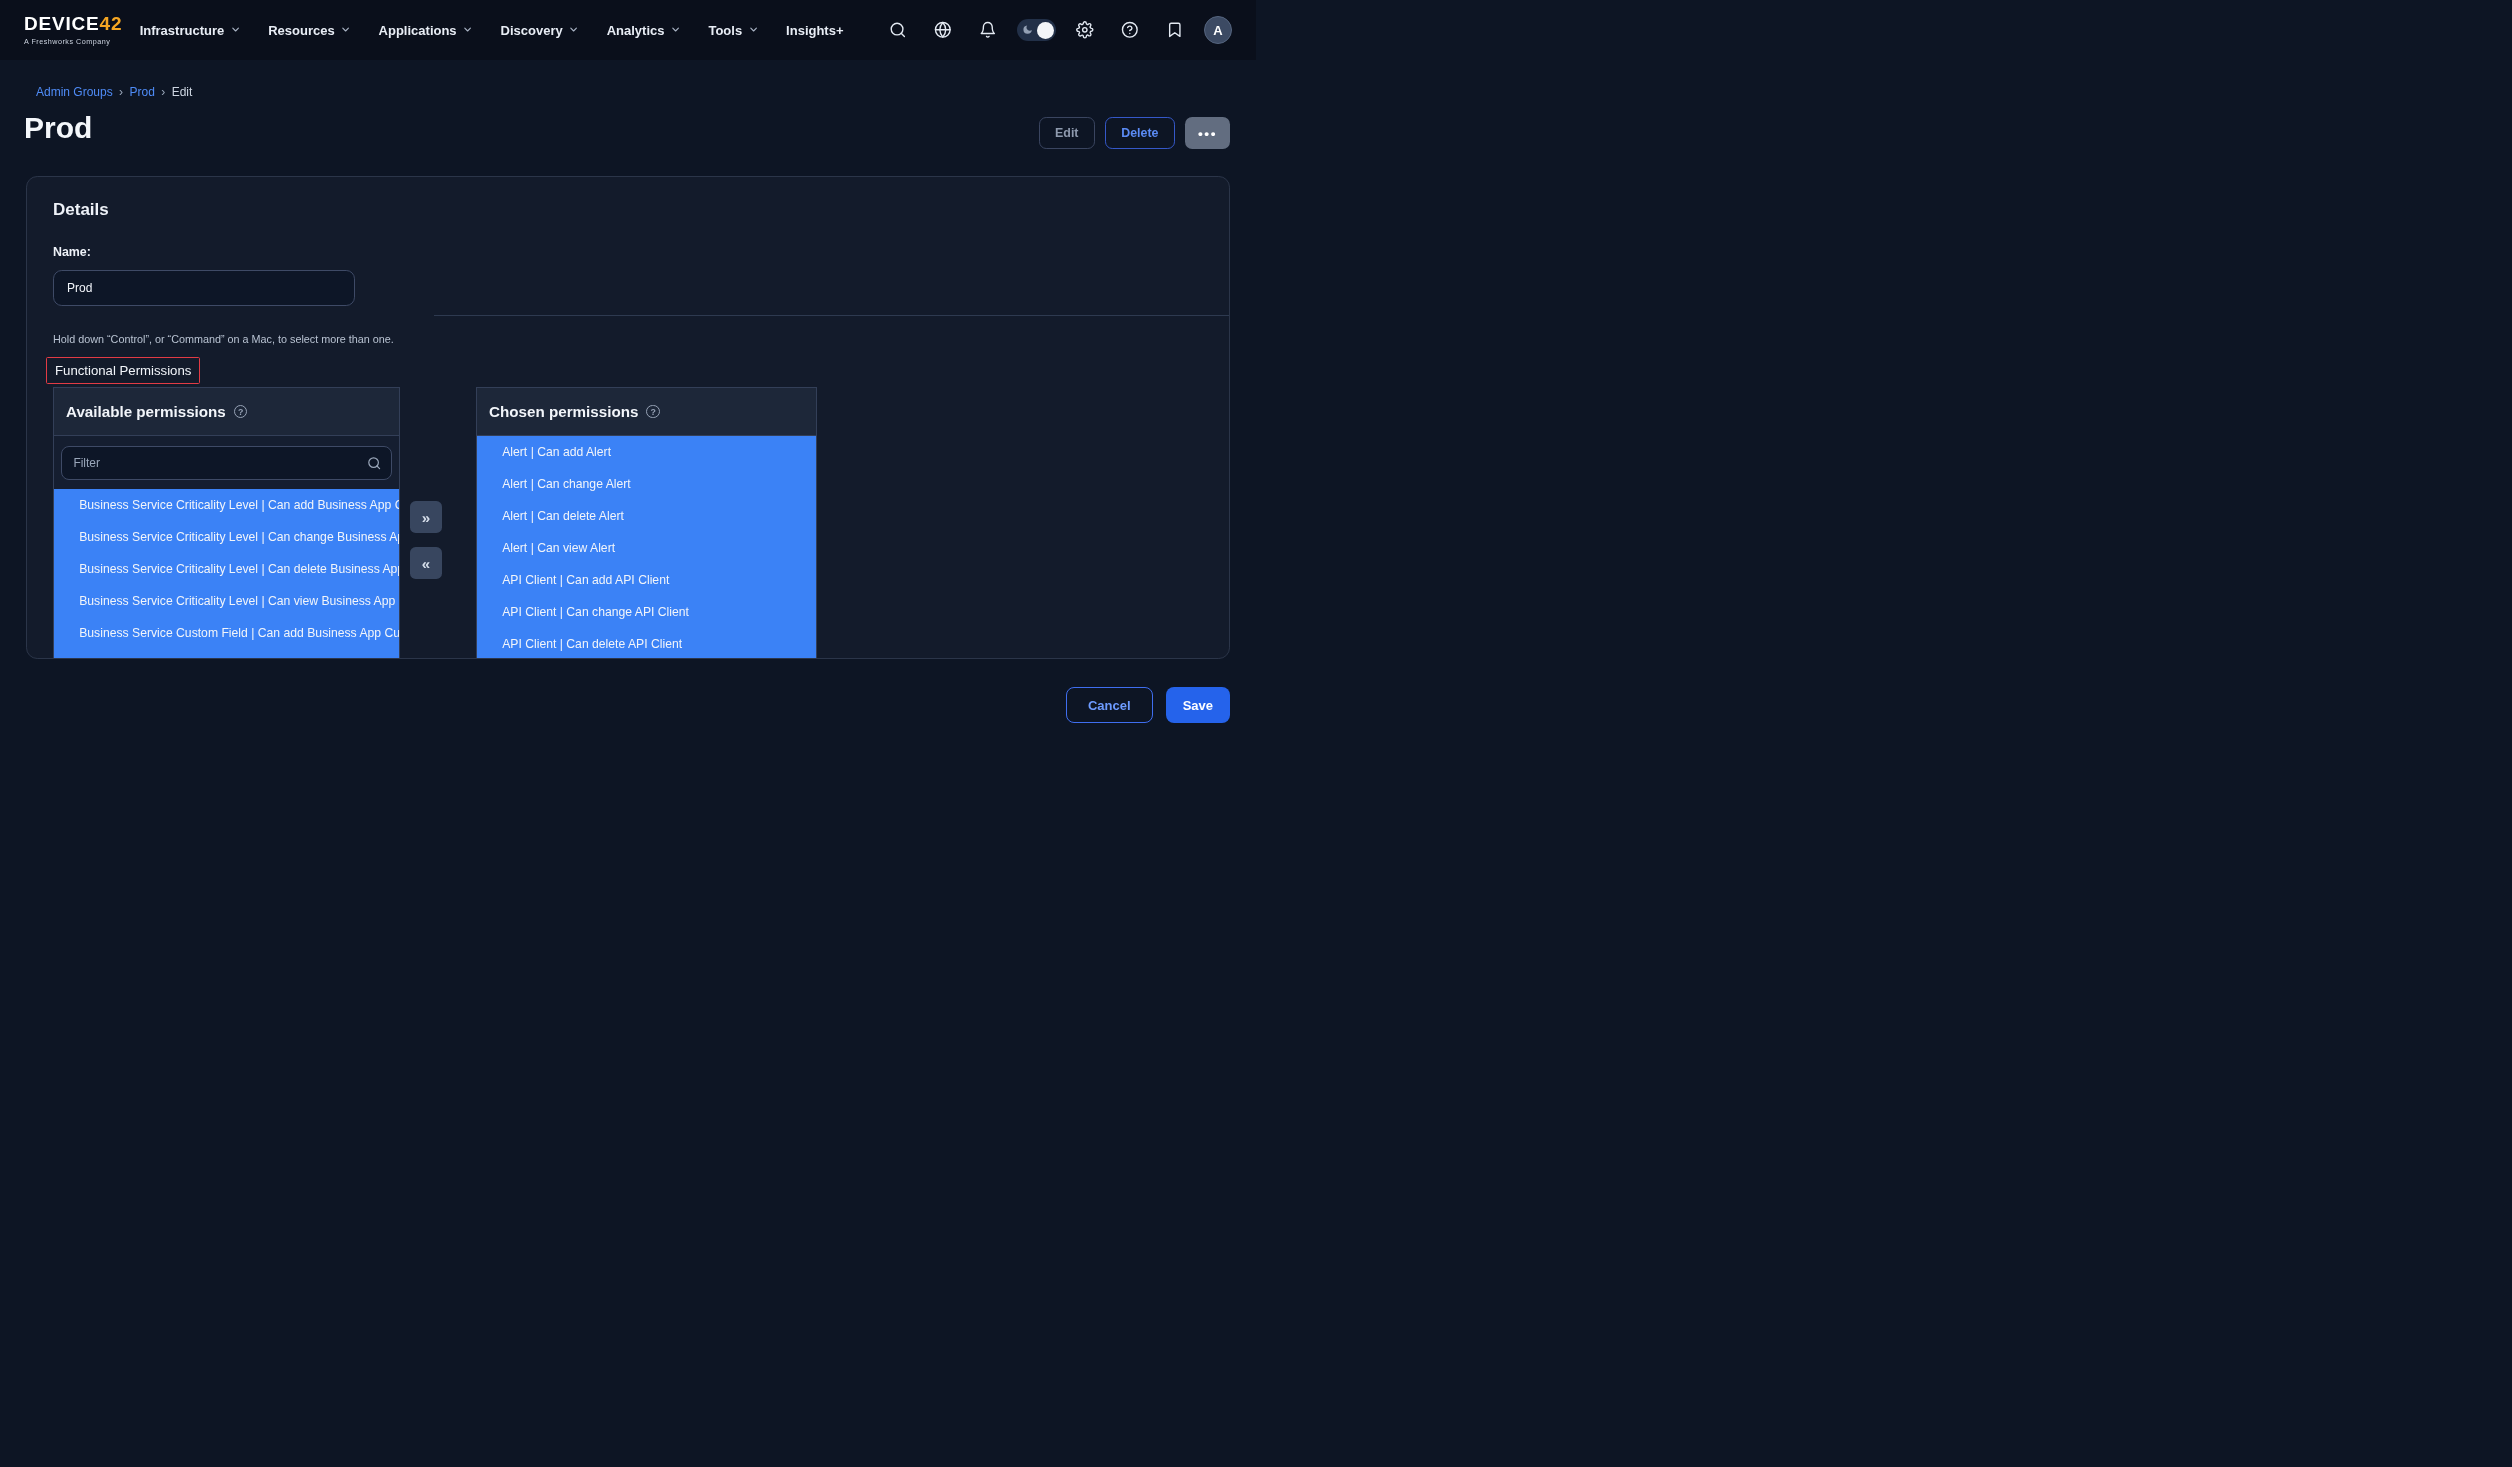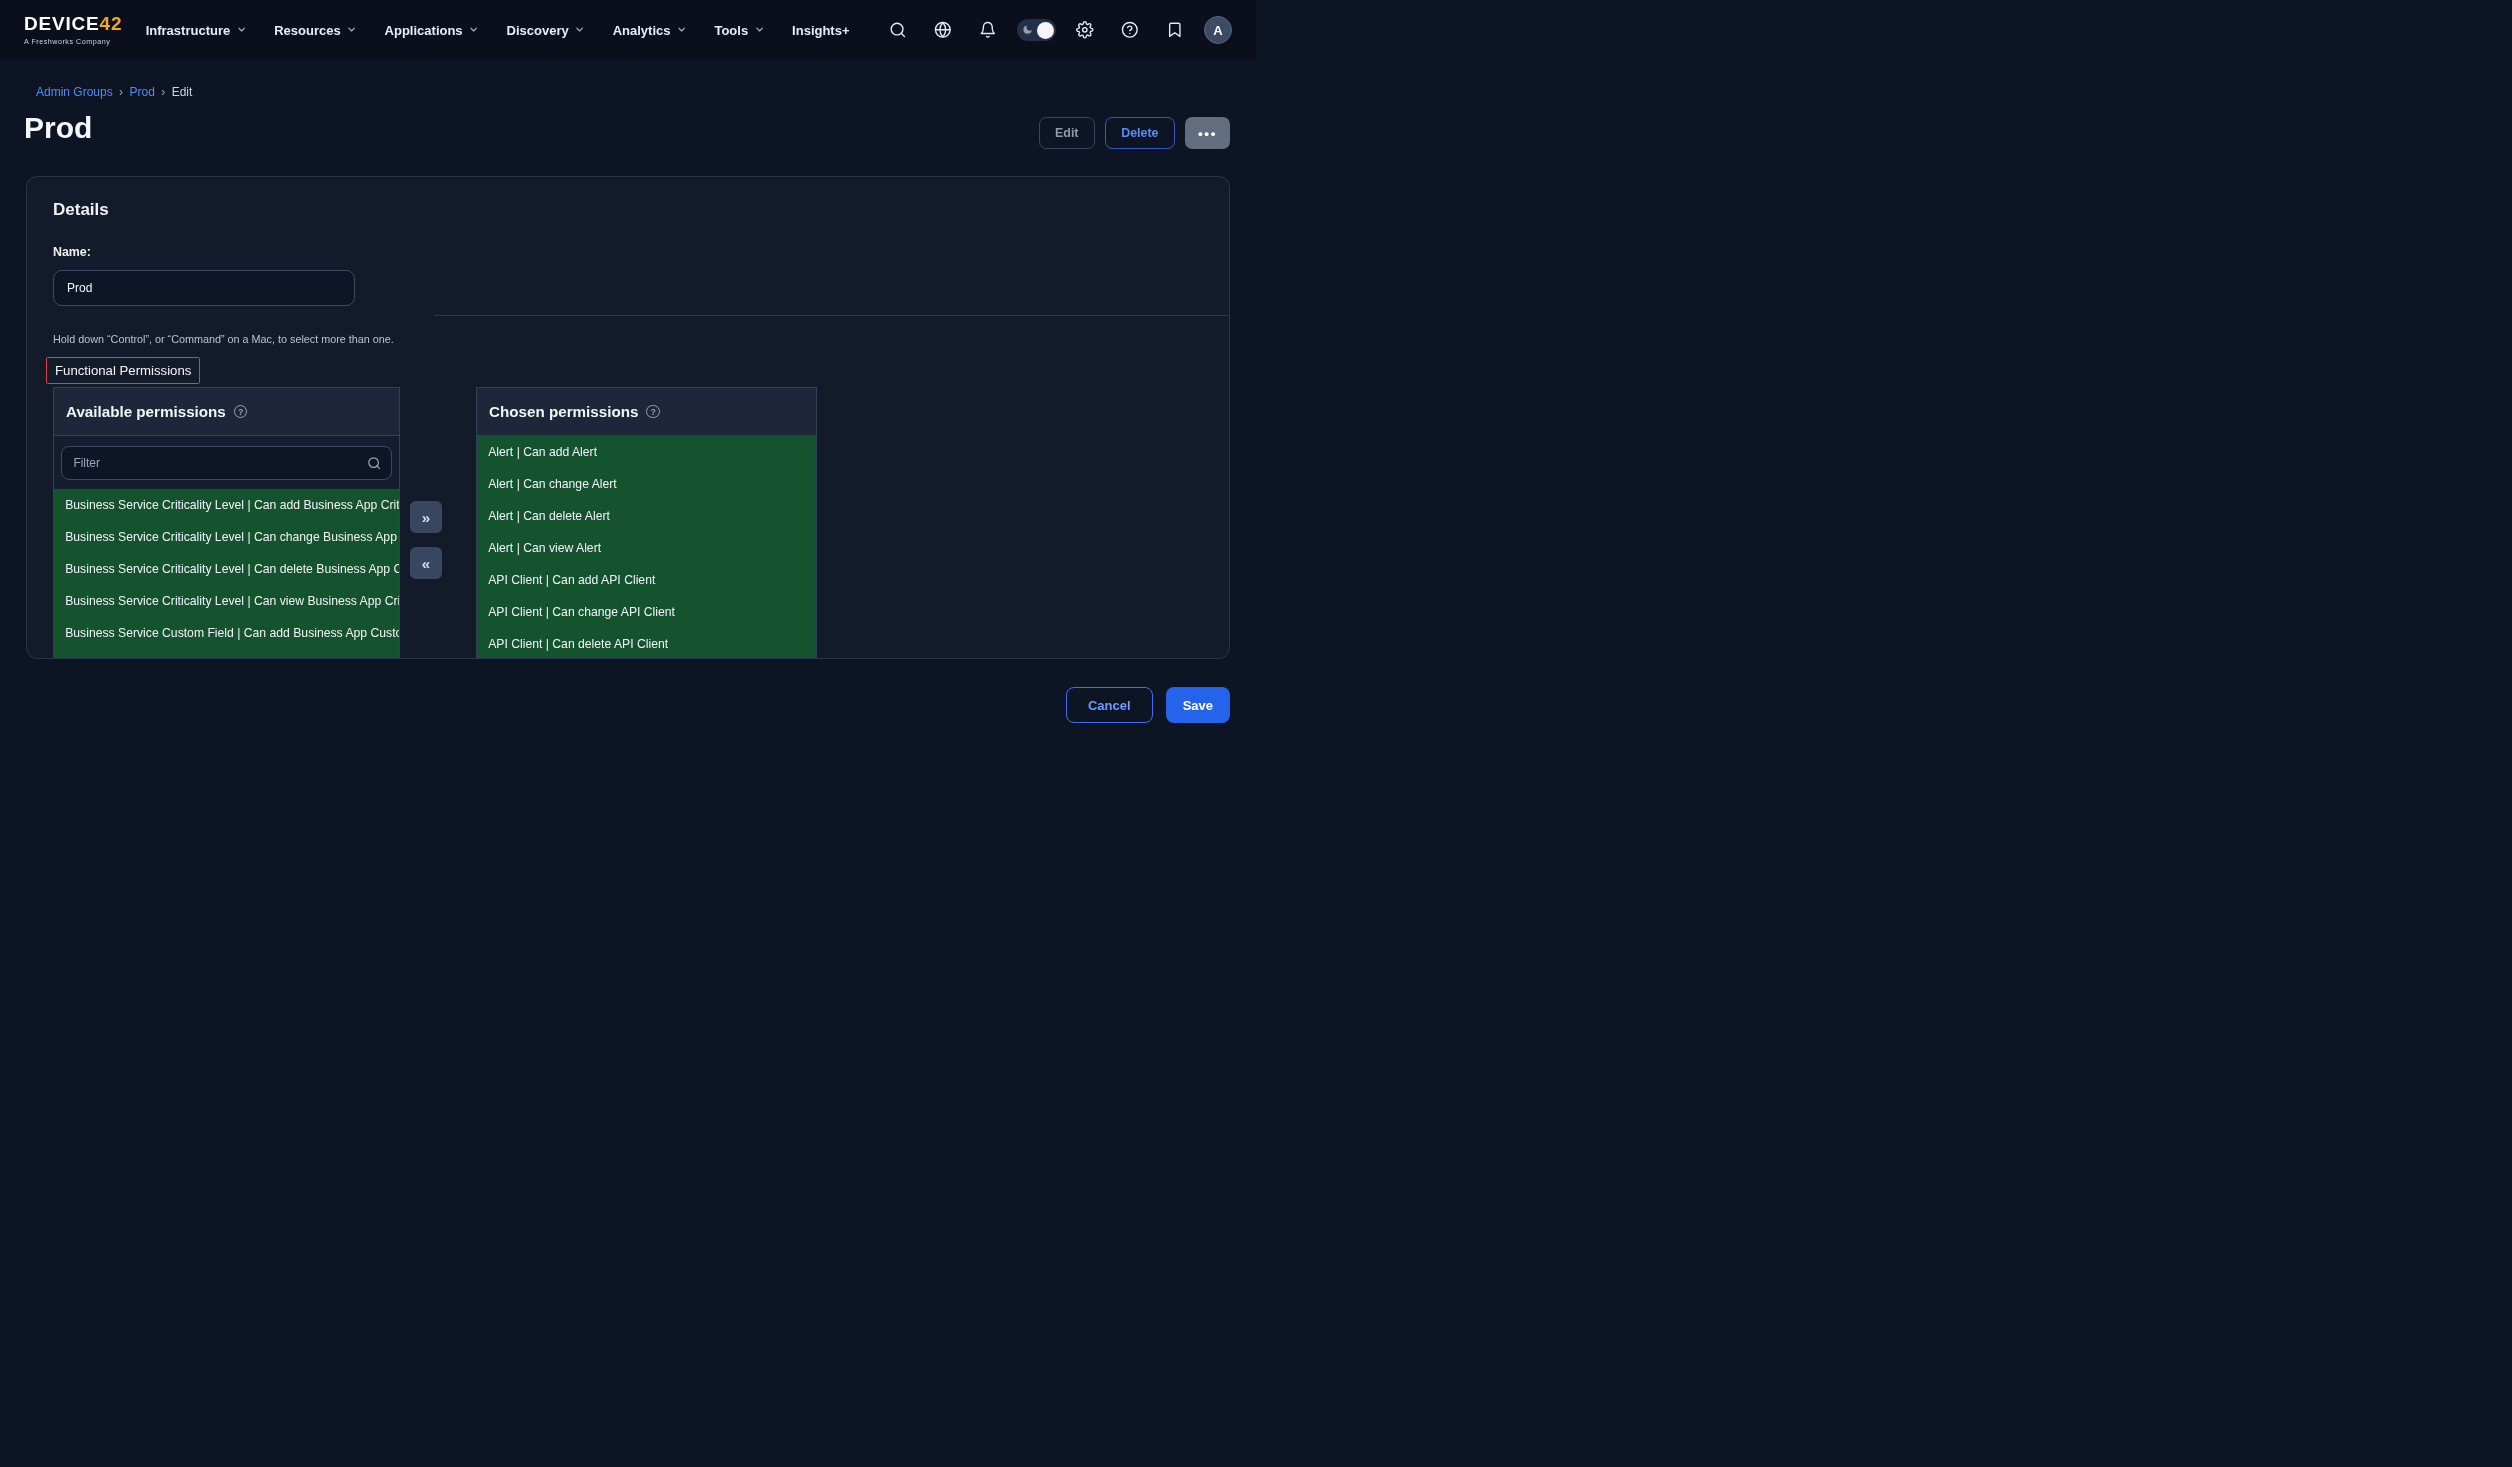--- a/index.html
+++ b/index.html
@@ -14,21 +14,21 @@
   }
   .icon { display: block; }
 
   
   .topnav {
     position: absolute; top: 0; left: 0; right: 0; height: 60px;
     background: #0a0f1b;
     display: flex; align-items: center;
     padding: 0 24px;
   }
-  .logo { display: flex; flex-direction: column; cursor: pointer; margin-right: 13px; }
+  .logo { display: flex; flex-direction: column; cursor: pointer; margin-right: 7px; }
   .logo-main { font-size: 19px; font-weight: bold; letter-spacing: 0.8px; line-height: 1; }
   .logo-white { color: #ffffff; }
   .logo-accent { color: #f5a623; }
   .logo-sub { font-size: 7.2px; color: #cdd4e0; letter-spacing: 0.5px; margin-top: 3.2px; }
   .nav-menu { list-style: none; display: flex; align-items: center; gap: 6.4px; }
   .nav-item {
     display: flex; align-items: center; gap: 5.6px;
     color: #e8edf5; font-size: 13px; font-weight: bold;
     padding: 8px 10.4px; border-radius: 6.4px; cursor: pointer; white-space: nowrap;
   }
@@ -114,21 +114,21 @@
   }
   .filter-wrap { position: relative; background: #151e30; padding: 10.4px 7.2px 8.8px 7.2px; }
   .filter-input {
     width: 100%; height: 34px;
     background: #0d1627; border: 0.8px solid #3e4a66; border-radius: 8px;
     color: #e8edf5; font-size: 12px; padding: 0 34px 0 11.2px;
     font-family: "Liberation Sans", sans-serif; outline: none;
   }
   .filter-input::placeholder { color: #9aa7ba; }
   .filter-search-icon { position: absolute; right: 17.6px; top: 20px; color: #9aa7ba; pointer-events: none; }
-  .perm-list { background: #14532d; overflow: hidden; }
+  .perm-list { background: #3b82f6; overflow: hidden; padding-left: 14px; }
   .list-available { height: 170px; }
   .list-chosen { height: 224px; }
   .perm-item {
     height: 32px; display: flex; align-items: center;
     padding: 0 11.2px; font-size: 12.2px; color: #f2f5fa;
     white-space: nowrap; overflow: hidden; cursor: pointer;
   }
   .transfer-btn {
     position: absolute; left: 383px; width: 32px; height: 32px;
     background: #38465f; border: none; border-radius: 5.6px;

